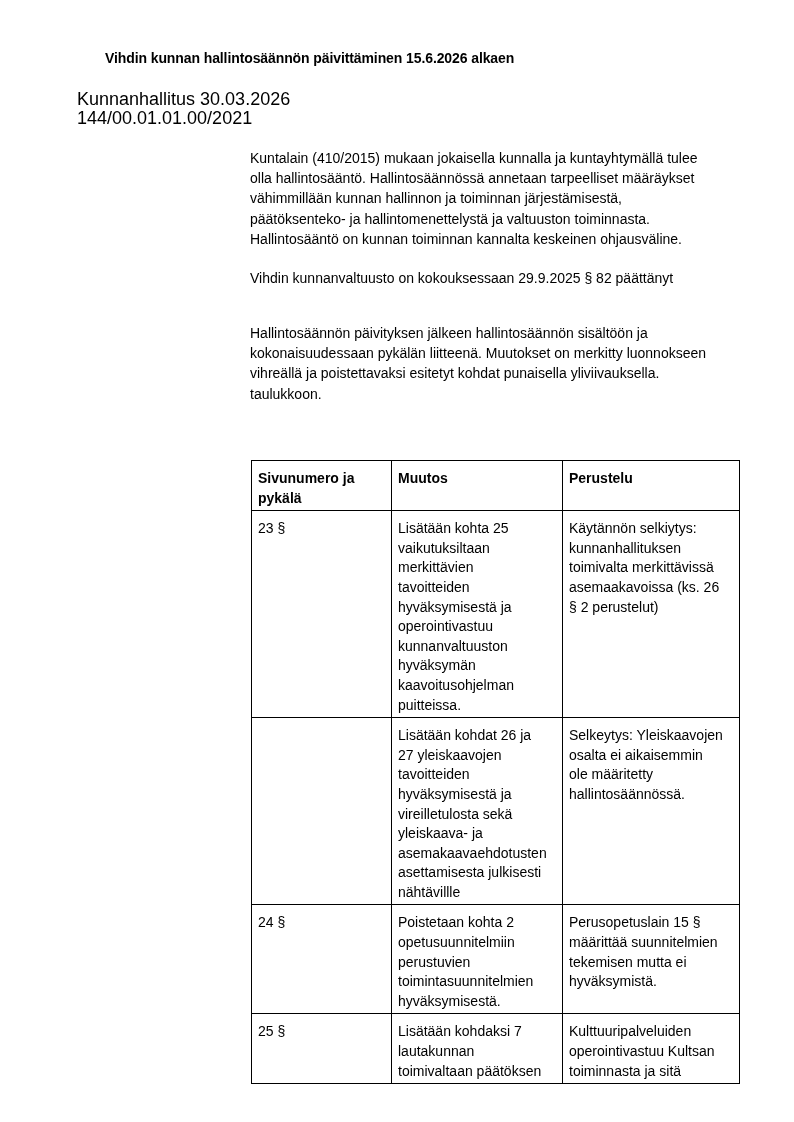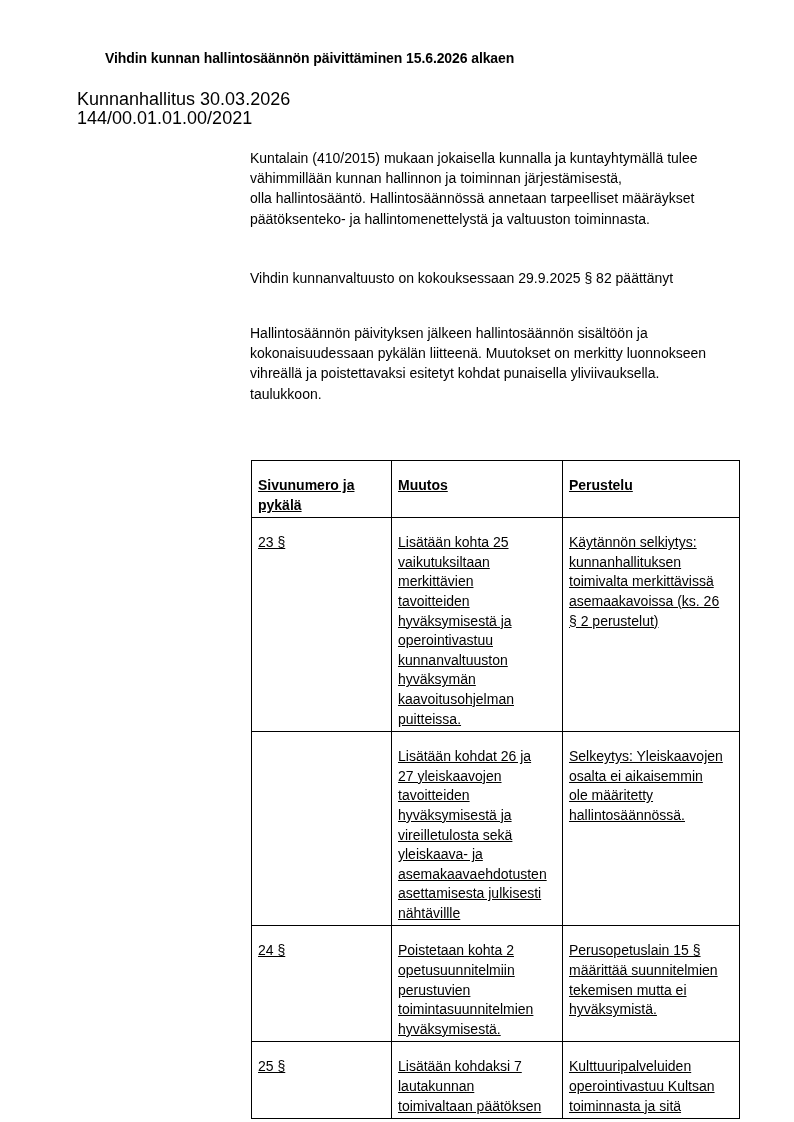--- a/index.html
+++ b/index.html
@@ -20,45 +20,45 @@
     #p1 { top: 148px; }
     #p2 { top: 268px; }
     #p3 { top: 323px; }
     table.changes {
       position: absolute; left: 251px; top: 460px;
       border-collapse: collapse; width: 488px; table-layout: fixed;
       font-size: 14px;
     }
     table.changes td, table.changes th {
       border: 1px solid #000; vertical-align: top;
-      padding: 15px 6px 2px 6px; line-height: 19.6px; text-align: left;
+      padding: 8px 6px 2px 6px; line-height: 19.6px; text-align: left;
       font-weight: normal;
-      text-decoration: underline;
     }
     table.changes th { font-weight: bold; height: 34px; }
     col.c1 { width: 140px; }
     col.c2 { width: 171px; }
     col.c3 { width: 177px; }
     .cell-line { display: block; white-space: nowrap; }
   </style>
 </head>
 <body>
 
 <div class="title">Vihdin kunnan hallintosäännön päivittäminen 15.6.2026 alkaen</div>
 
 <div class="meta">
   <div>Kunnanhallitus 30.03.2026</div>
   <div>144/00.01.01.00/2021</div>
 </div>
 
 <div class="body-text" id="p1">
     <span class="cell-line">Kuntalain (410/2015) mukaan jokaisella kunnalla ja kuntayhtymällä tulee</span>
+    <span class="cell-line">olla hallintosääntö. Hallintosäännössä annetaan tarpeelliset määräykset</span>
     <span class="cell-line">vähimmillään kunnan hallinnon ja toiminnan järjestämisestä,</span>
-    <span class="cell-line">olla hallintosääntö. Hallintosäännössä annetaan tarpeelliset määräykset</span>
     <span class="cell-line">päätöksenteko- ja hallintomenettelystä ja valtuuston toiminnasta.</span>
+    <span class="cell-line">Hallintosääntö on kunnan toiminnan kannalta keskeinen ohjausväline.</span>
   </div>
 <div class="body-text" id="p2">
     <span class="cell-line">Vihdin kunnanvaltuusto on kokouksessaan 29.9.2025 § 82 päättänyt</span>
   </div>
 <div class="body-text" id="p3">
     <span class="cell-line">Hallintosäännön päivityksen jälkeen hallintosäännön sisältöön ja</span>
     <span class="cell-line">kokonaisuudessaan pykälän liitteenä. Muutokset on merkitty luonnokseen</span>
     <span class="cell-line">vihreällä ja poistettavaksi esitetyt kohdat punaisella yliviivauksella.</span>
     <span class="cell-line">taulukkoon.</span>
   </div>

